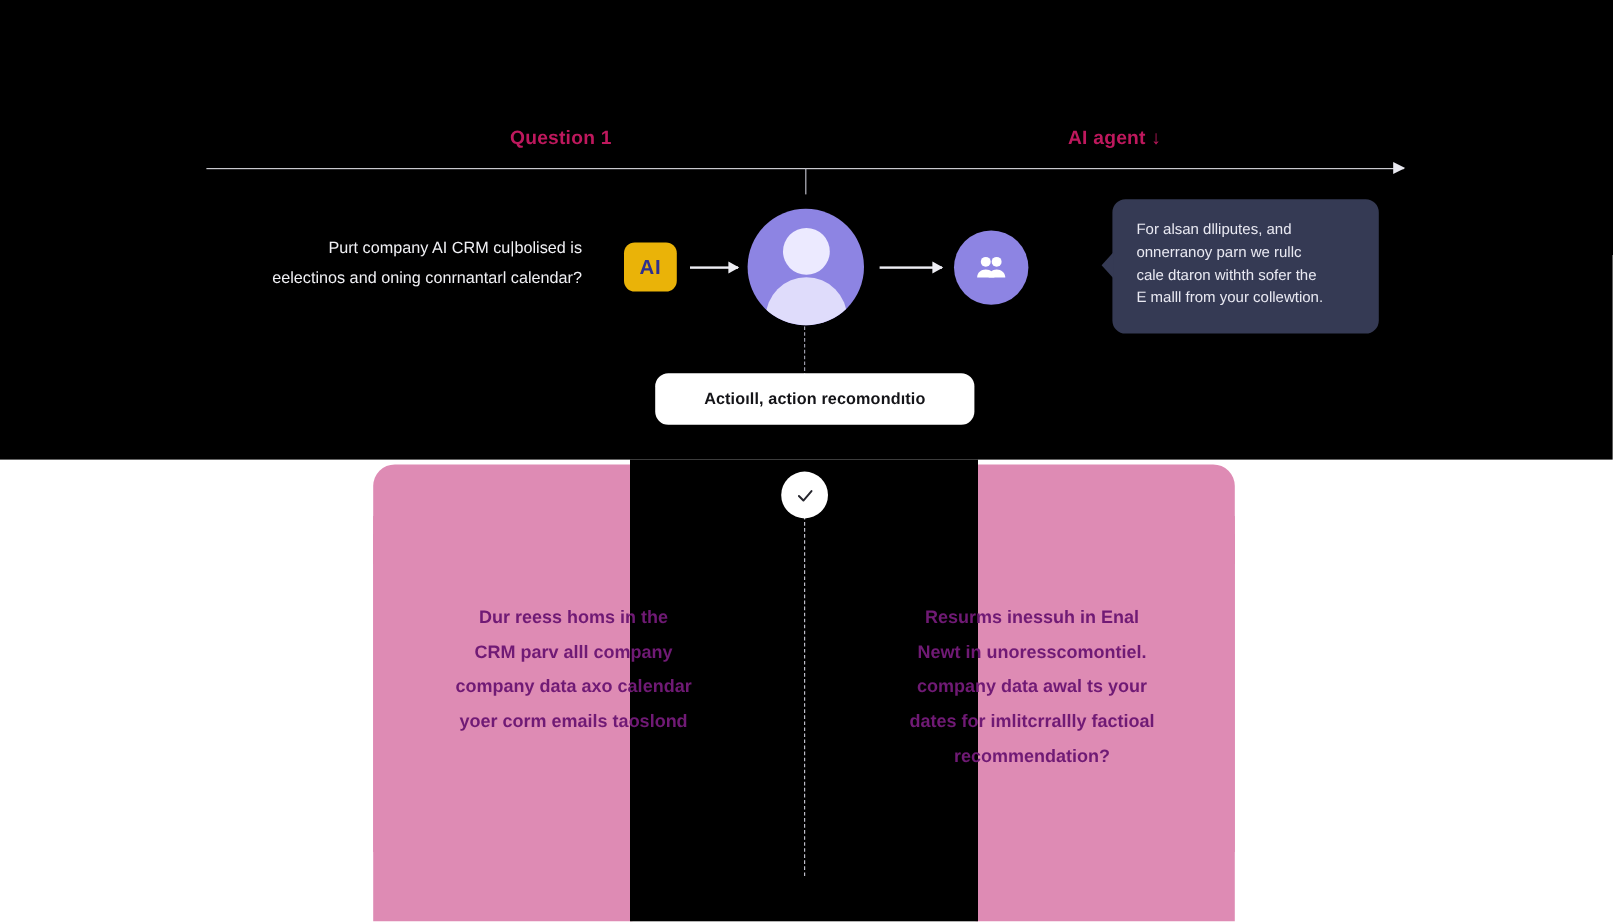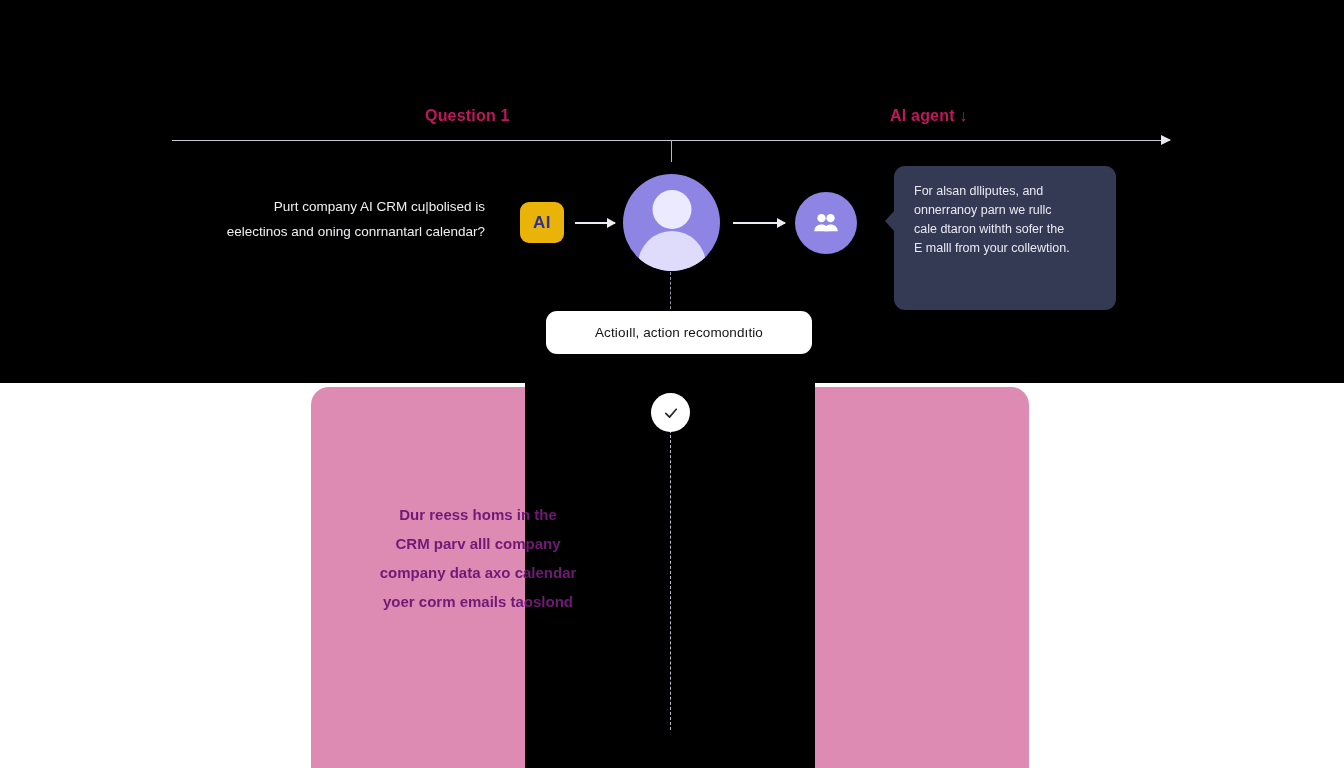--- a/index.html
+++ b/index.html
@@ -99,21 +99,21 @@
 
   
   .group-node{
     position:absolute;left:795px;top:192px;width:62px;height:62px;
     border-radius:50%;background:#8d84e3;
     display:flex;align-items:center;justify-content:center;
   }
 
   
   .bubble{
-    position:absolute;left:894px;top:166px;width:222px;height:144px;
+    position:absolute;left:927px;top:166px;width:222px;height:112px;
     background:#353a54;border-radius:11px;
     padding:0;box-sizing:border-box;
   }
   .bubble-tail{
     position:absolute;left:-9px;top:44px;
     width:0;height:0;
     border-top:11px solid transparent;
     border-bottom:11px solid transparent;
     border-right:10px solid #353a54;
   }
@@ -131,21 +131,21 @@
   .dash-lower{
     position:absolute;left:670px;top:430px;width:0;height:300px;
     border-left:1px dashed #bdbdc8;
   }
 
   
   .action-pill{
     position:absolute;left:546px;top:311px;width:266px;height:43px;
     background:#ffffff;border-radius:11px;
     display:flex;align-items:center;justify-content:center;
-    color:#141418;font-size:13.5px;font-weight:400;letter-spacing:.1px;
+    color:#141418;font-size:13.5px;font-weight:700;letter-spacing:.1px;
     white-space:nowrap;
   }
 
   
   .card{
     position:absolute;
     background:#de8bb4;
   }
   
   .card-left-main{
@@ -205,20 +205,27 @@
   <div class="card card-right-patch"></div>
   <div class="card card-right-wide"></div>
 
   <div class="centre-column"></div>
 
   <div class="card-text left">
     <span class="cline">Dur reess homs in the</span>
     <span class="cline">CRM parv alll company</span>
     <span class="cline">company data axo calendar</span>
     <span class="cline">yoer corm emails taoslond</span>
+  </div>
+  <div class="card-text right">
+    <span class="cline">Resurms inessuh in Enal</span>
+    <span class="cline">Newt in unoresscomontiel.</span>
+    <span class="cline">company data awal ts your</span>
+    <span class="cline">dates for imlitcrrallly factioal</span>
+    <span class="cline">recommendation?</span>
   </div>
 
   <div class="dash-lower"></div>
 
   <div class="check-badge">
     <svg width="18" height="18" viewBox="0 0 24 24">
       <path d="M5 12.5 L10 17.5 L19 7" fill="none" stroke="#26262e" stroke-width="2.2" stroke-linecap="round" stroke-linejoin="round"></path>
     </svg>
   </div>
 

